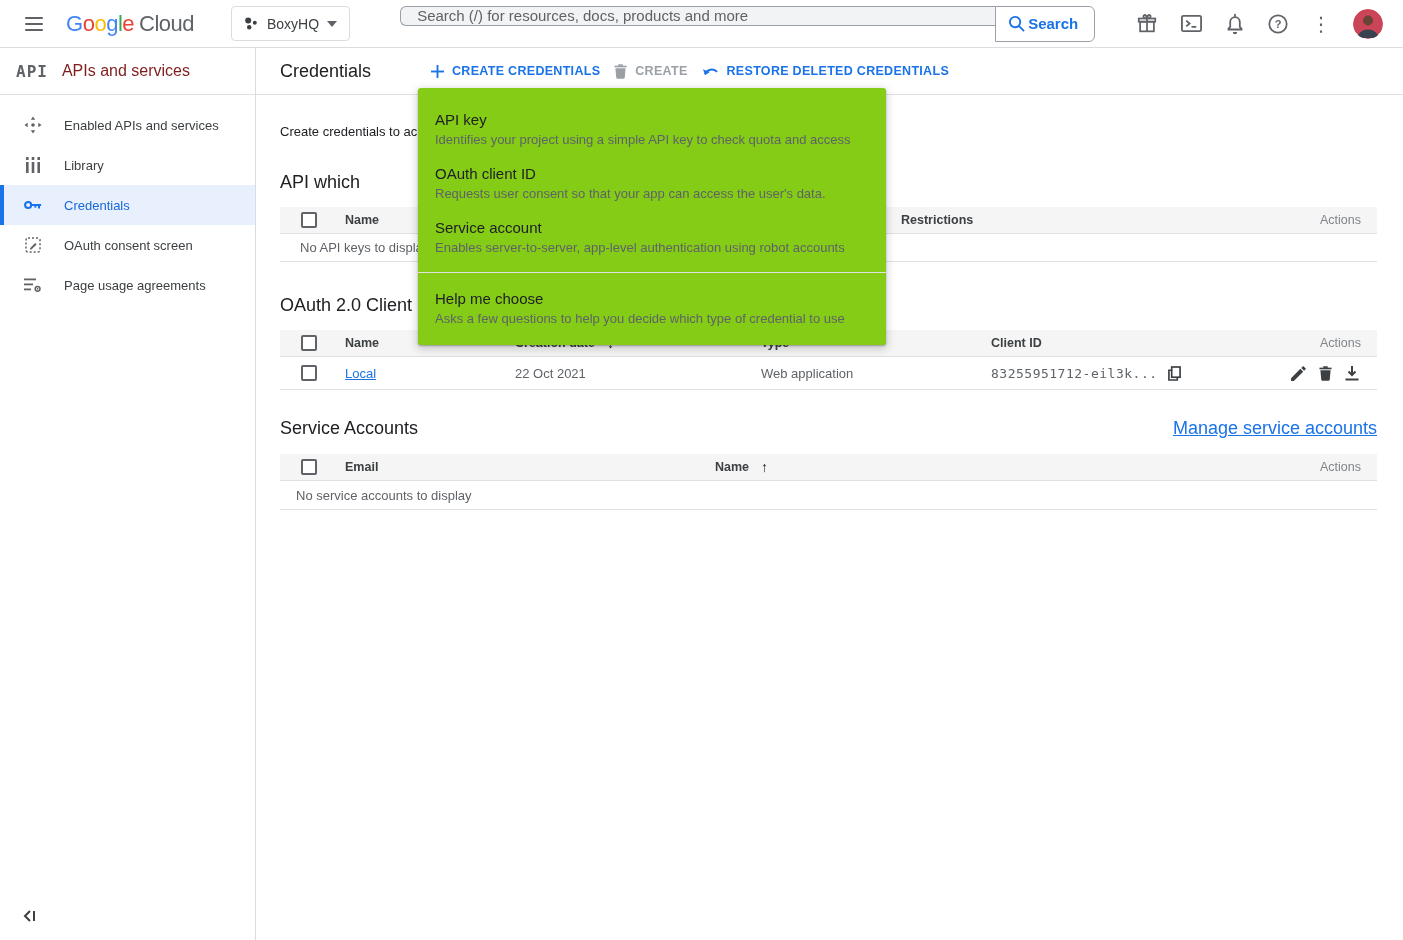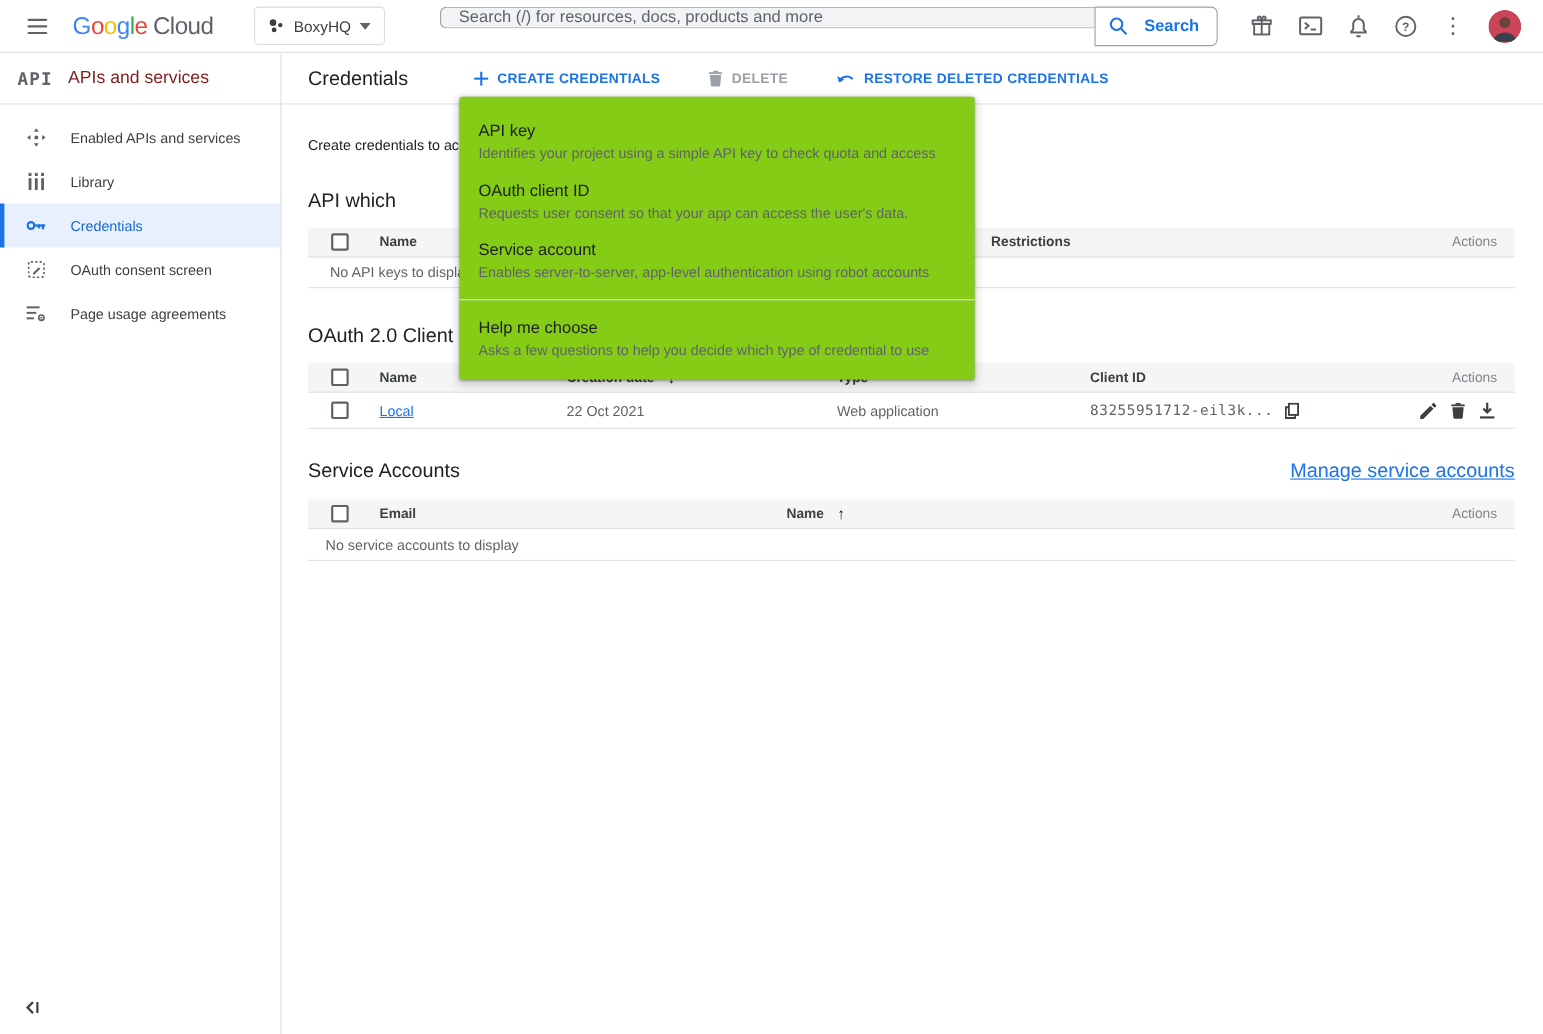--- a/index.html
+++ b/index.html
@@ -35,21 +35,21 @@
   .searchbox input {
     width:595px; height:20px; padding:0 16px;
     background:#f1f3f4; border:1px solid #9aa0a6; border-right:none;
     border-radius:6px 0 0 6px; font-size:15px; color:#3c4043; outline:none;
     font-family:inherit;
   }
   .searchbox input::placeholder { color:#5f6368; }
   .search-btn {
     height:36px; padding:0 16px 0 12px; background:#fff;
     border:1px solid #9aa0a6; border-radius:0 6px 6px 0;
-    display:flex; align-items:center; gap:15px; cursor:pointer;
+    display:flex; align-items:center; gap:3px; cursor:pointer;
     color:#1a73e8; font-size:15px; font-weight:bold; font-family:inherit;
   }
   .topbar-right { margin-left:auto; display:flex; align-items:center; gap:22px; margin-right:20px; }
   .icon-btn { background:none; border:none; cursor:pointer; display:flex; align-items:center; justify-content:center; padding:0; }
   .dots-glyph { font-size:20px; color:#5f6368; line-height:20px; }
   .avatar { width:30px; height:30px; border-radius:50%; overflow:hidden; cursor:pointer; }
 
   
   .sidebar {
     position:absolute; top:48px; left:0; width:256px; bottom:0;
@@ -64,21 +64,21 @@
   .nav-item .nlabel { margin-left:22px; font-size:13px; color:#3c4043; }
   .nav-item.active { background:#e8f0fe; }
   .nav-item.active::before { content:""; position:absolute; left:0; top:0; bottom:0; width:4px; background:#1a73e8; }
   .nav-item.active .nlabel { color:#1967d2; }
   .collapse-btn { position:absolute; left:22px; bottom:14px; background:none; border:none; cursor:pointer; }
 
   
   .main { position:absolute; left:256px; top:48px; right:0; bottom:0; background:#fff; }
   .main-header { height:47px; border-bottom:1px solid #e0e0e0; display:flex; align-items:center; }
   .page-title { font-size:18px; color:#202124; margin-left:24px; }
-  .toolbar { display:flex; align-items:center; margin-left:60px; gap:44px; }
+  .toolbar { display:flex; align-items:center; margin-left:60px; gap:14px; }
   .tool-btn { display:flex; align-items:center; gap:8px; background:none; border:none; cursor:pointer;
     font-size:12.5px; font-weight:bold; letter-spacing:0.3px; color:#1a73e8; font-family:inherit; }
   .tool-btn.disabled { color:#9aa0a6; cursor:default; }
 
   .intro { position:absolute; left:24px; top:76px; font-size:13px; color:#202124; white-space:nowrap; }
 
   .section-title { position:absolute; left:24px; font-size:18px; color:#202124; }
   .t-apikeys { top:124px; }
   .t-oauth { top:247px; white-space:nowrap; }
   .sa-row { position:absolute; top:370px; left:24px; right:26px; display:flex; align-items:center; justify-content:space-between; }
@@ -276,21 +276,21 @@
             <rect x="0" y="6" width="14" height="2"></rect>
           </svg>
         <span>CREATE CREDENTIALS</span>
       </button>
       <button class="tool-btn disabled">
         <svg width="13" height="15" viewBox="0 0 14 16" fill="#9aa0a6">
             <path d="M1.5 4.5h11l-.9 10a1.5 1.5 0 0 1-1.5 1.3H3.9a1.5 1.5 0 0 1-1.5-1.3z"></path>
             <rect x="0.5" y="1.7" width="13" height="1.8"></rect>
             <rect x="4.6" y="0.2" width="4.8" height="1.8"></rect>
           </svg>
-        <span>DELETE</span>
+        <span>CREATE</span>
       </button>
       <button class="tool-btn">
         <svg width="17" height="12" viewBox="0 0 18 12">
             <path d="M3 9.5C5 4.5 12 2.5 16 7" fill="none" stroke="#1a73e8" stroke-width="2"></path>
             <path d="M1 4.2l2.4 6 4.6-2.8z" fill="#1a73e8"></path>
           </svg>
         <span>RESTORE DELETED CREDENTIALS</span>
       </button>
     </div>
   </div>

